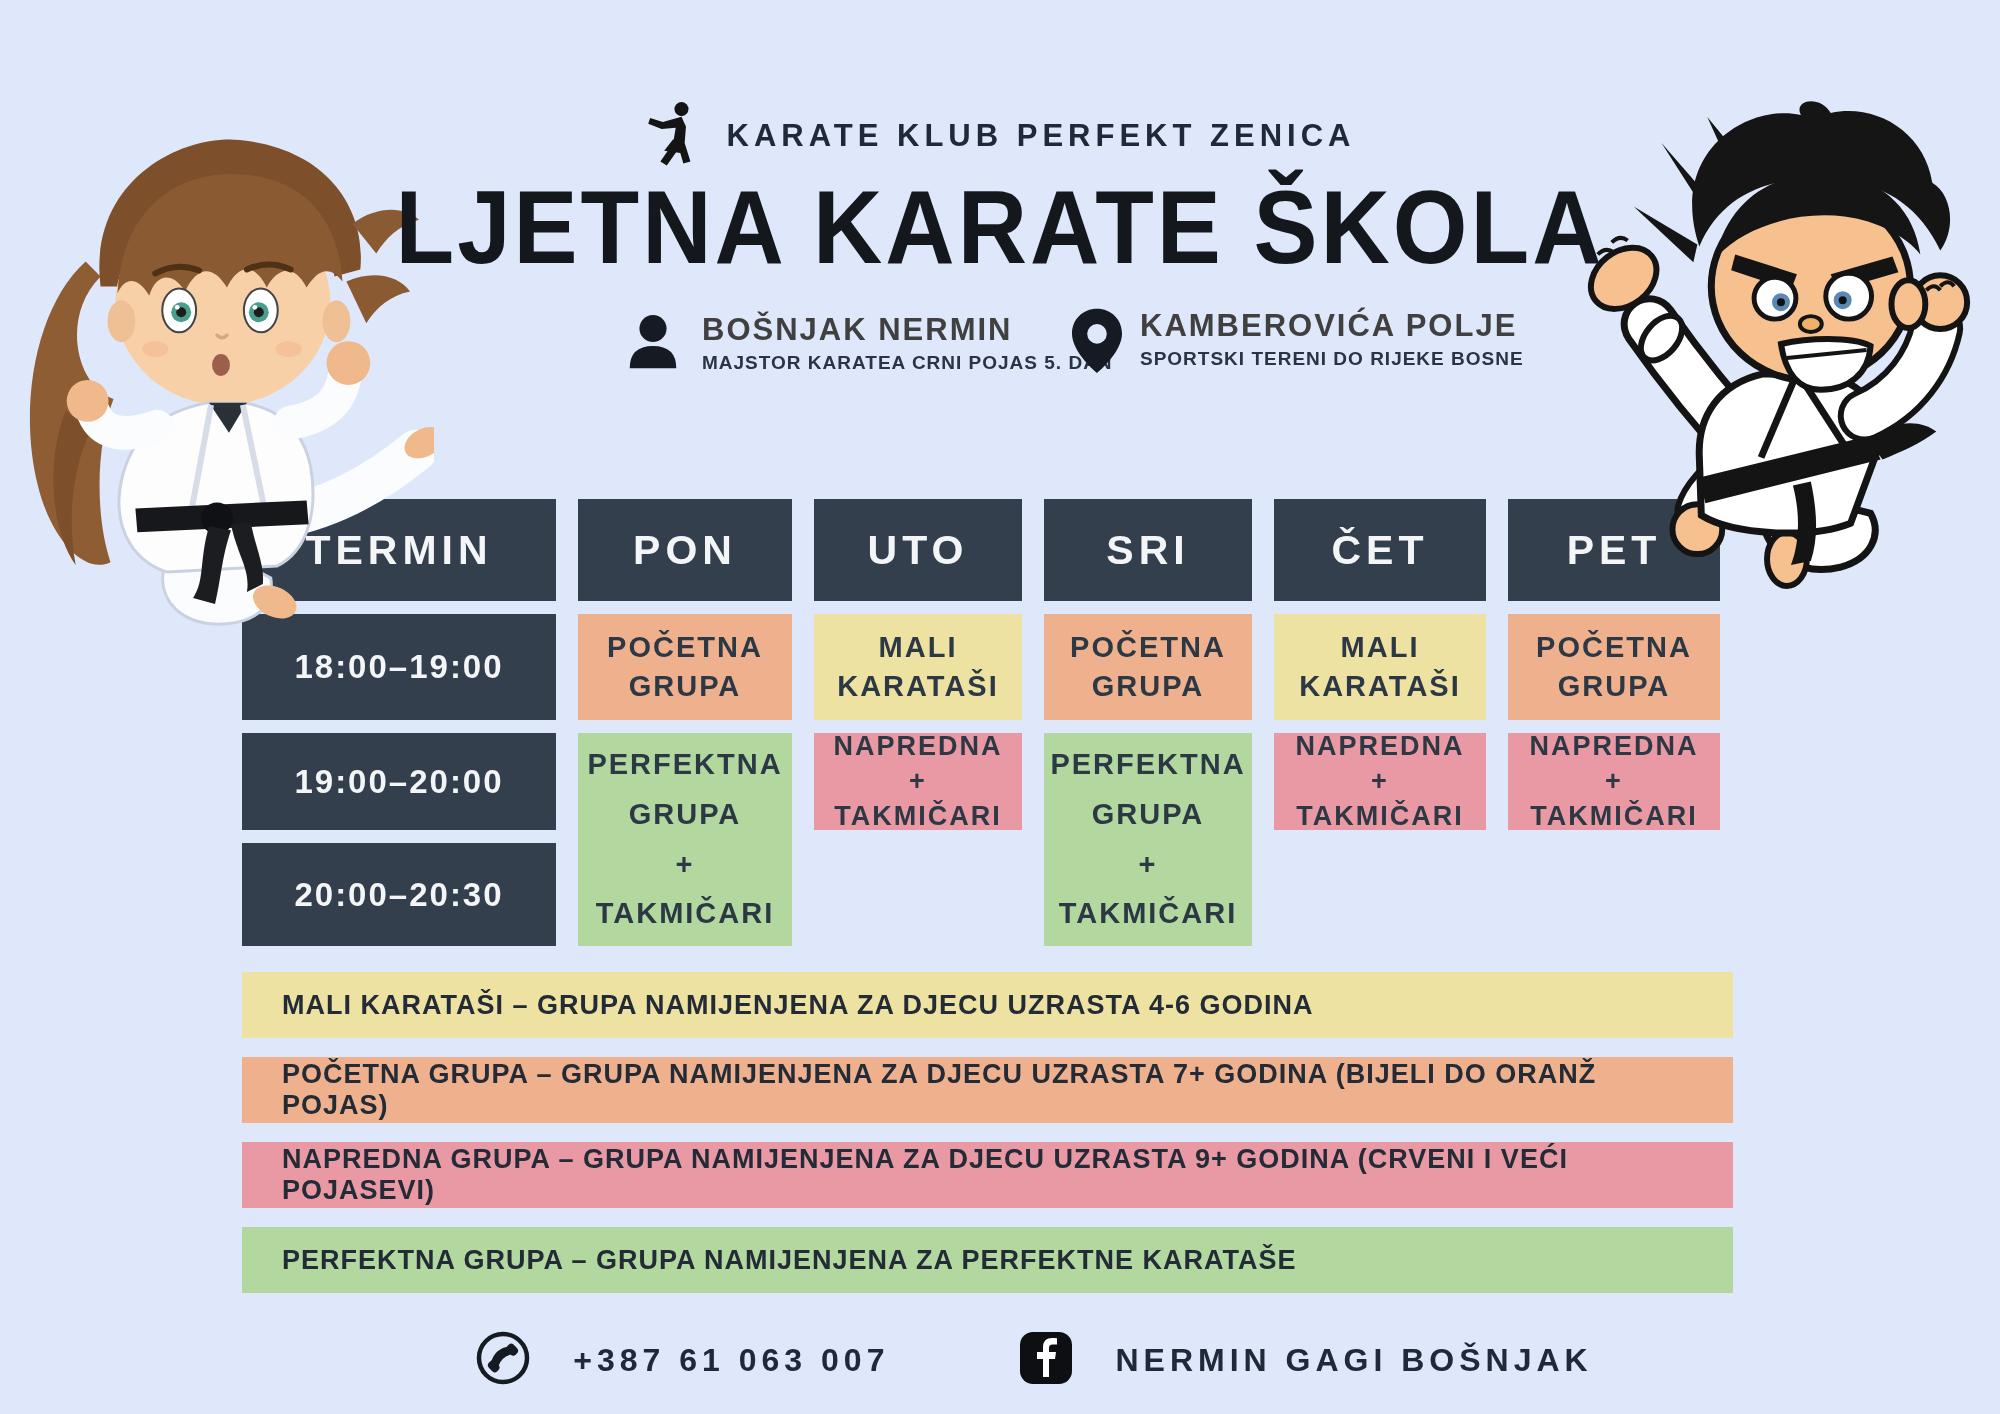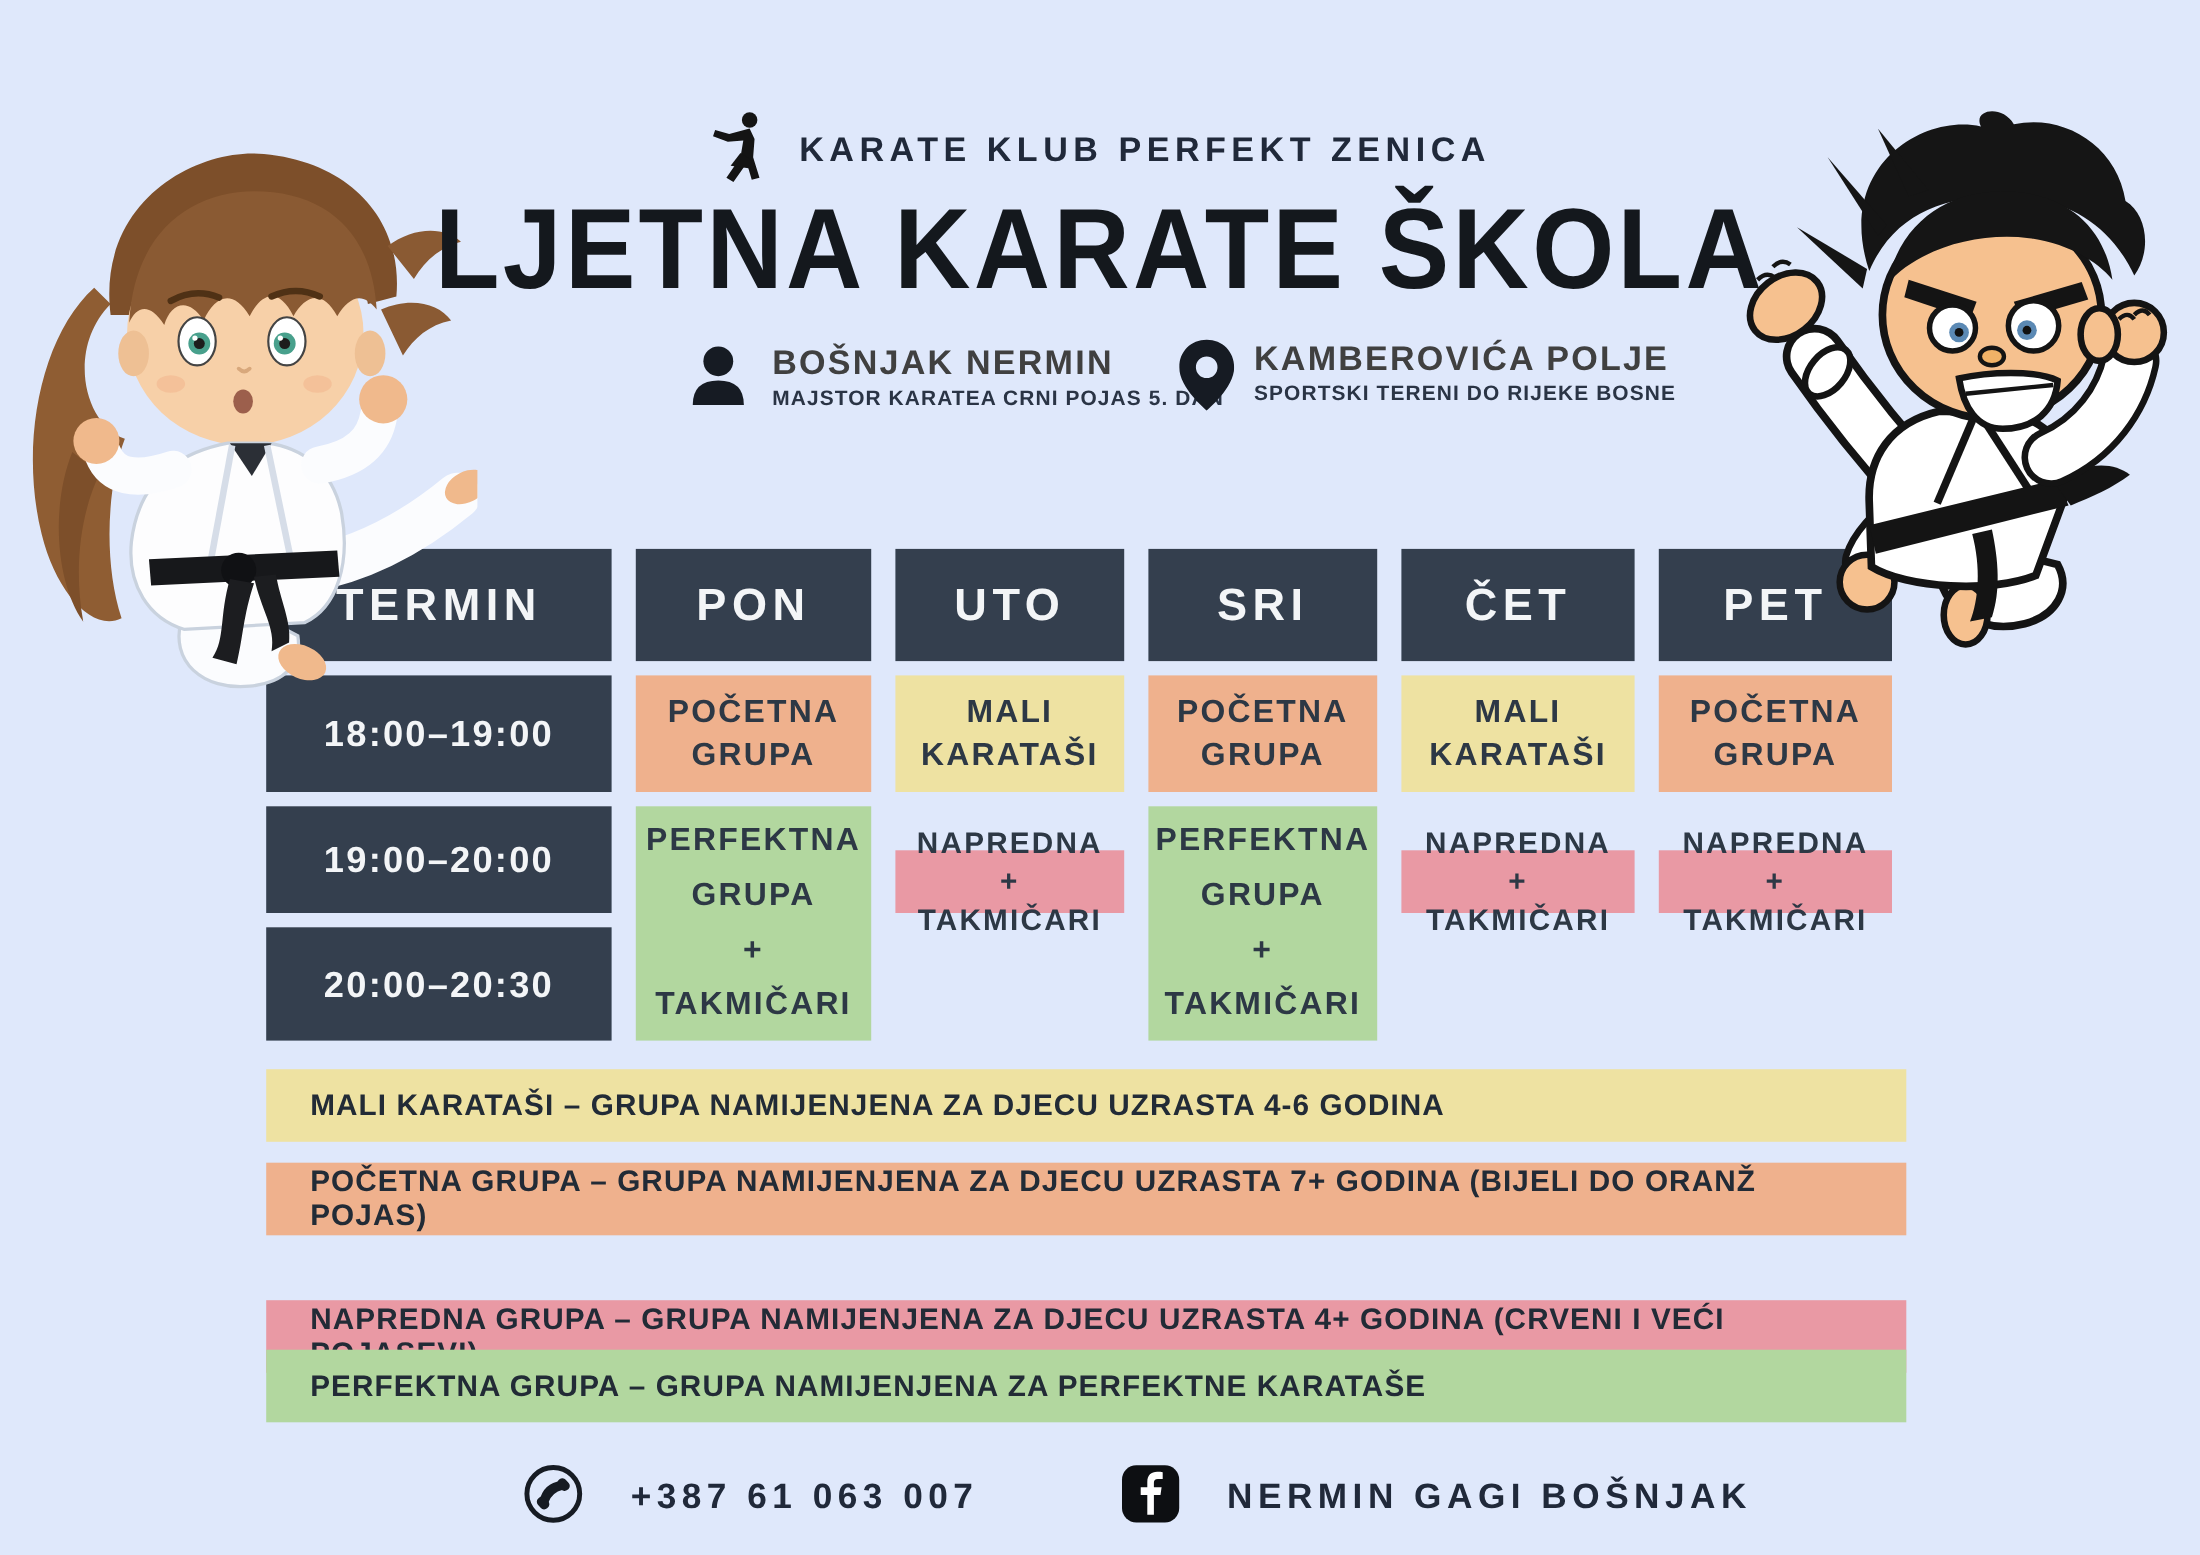--- a/index.html
+++ b/index.html
@@ -36,21 +36,21 @@
     grid-template-rows:102px 106px 97px 103px;
     column-gap:22px;row-gap:13px;}
   .cell{display:flex;align-items:center;justify-content:center;text-align:center;
     font-weight:bold;white-space:pre-line;}
   .hcell{background:var(--dark);color:#f3f5f7;font-size:41px;letter-spacing:5px;}
   .tcell{background:var(--dark);color:#f3f5f7;font-size:33px;letter-spacing:2px;}
   .gcell{color:var(--cell-ink);font-size:29px;letter-spacing:2px;line-height:1.35;}
   .gcell.pink{font-size:27px;line-height:1.3;}
   .gcell.merged{line-height:1.72;}
   .bg-orange{background:var(--orange);} .bg-yellow{background:var(--yellow);}
-  .bg-pink{background:var(--pink);margin-top:40px;}     .bg-green{background:var(--green);}
+  .bg-pink{background:var(--pink);}     .bg-green{background:var(--green);}
   .col-1{grid-column:1;} .col-2{grid-column:2;} .col-3{grid-column:3;}
   .col-4{grid-column:4;} .col-5{grid-column:5;} .col-6{grid-column:6;}
   .row-h{grid-row:1;} .row-1{grid-row:2;} .row-2{grid-row:3;} .row-3{grid-row:4;}
   .row-23{grid-row:3/5;}
 
   
   .legend-bar{position:absolute;left:242px;width:1491px;height:66px;display:flex;
     align-items:center;padding:0 40px;z-index:1;}
   .legend-bar span{font-size:27px;font-weight:bold;letter-spacing:1px;color:#222b36;}
   .lg-1{top:972px;}  .lg-2{top:1057px;} .lg-3{top:1142px;} .lg-4{top:1227px;}
@@ -152,21 +152,21 @@
 TAKMIČARI</div>
   </div>
 
   <div class="legend-bar lg-1 bg-yellow">
     <span>MALI KARATAŠI – GRUPA NAMIJENJENA ZA DJECU UZRASTA 4-6 GODINA</span>
   </div>
   <div class="legend-bar lg-2 bg-orange">
     <span>POČETNA GRUPA – GRUPA NAMIJENJENA ZA DJECU UZRASTA 7+ GODINA (BIJELI DO ORANŽ POJAS)</span>
   </div>
   <div class="legend-bar lg-3 bg-pink">
-    <span>NAPREDNA GRUPA – GRUPA NAMIJENJENA ZA DJECU UZRASTA 4+ GODINA (CRVENI I VEĆI POJASEVI)</span>
+    <span>NAPREDNA GRUPA – GRUPA NAMIJENJENA ZA DJECU UZRASTA 9+ GODINA (CRVENI I VEĆI POJASEVI)</span>
   </div>
   <div class="legend-bar lg-4 bg-green">
     <span>PERFEKTNA GRUPA – GRUPA NAMIJENJENA ZA PERFEKTNE KARATAŠE</span>
   </div>
 
   <div class="footer">
     <span>
       <svg width="56" height="56" viewBox="0 0 56 56">
         <circle cx="28" cy="28" r="24" fill="none" stroke="#161b23" stroke-width="4.5"></circle>
         <g fill="#161b23" transform="rotate(-42 28 28)">

